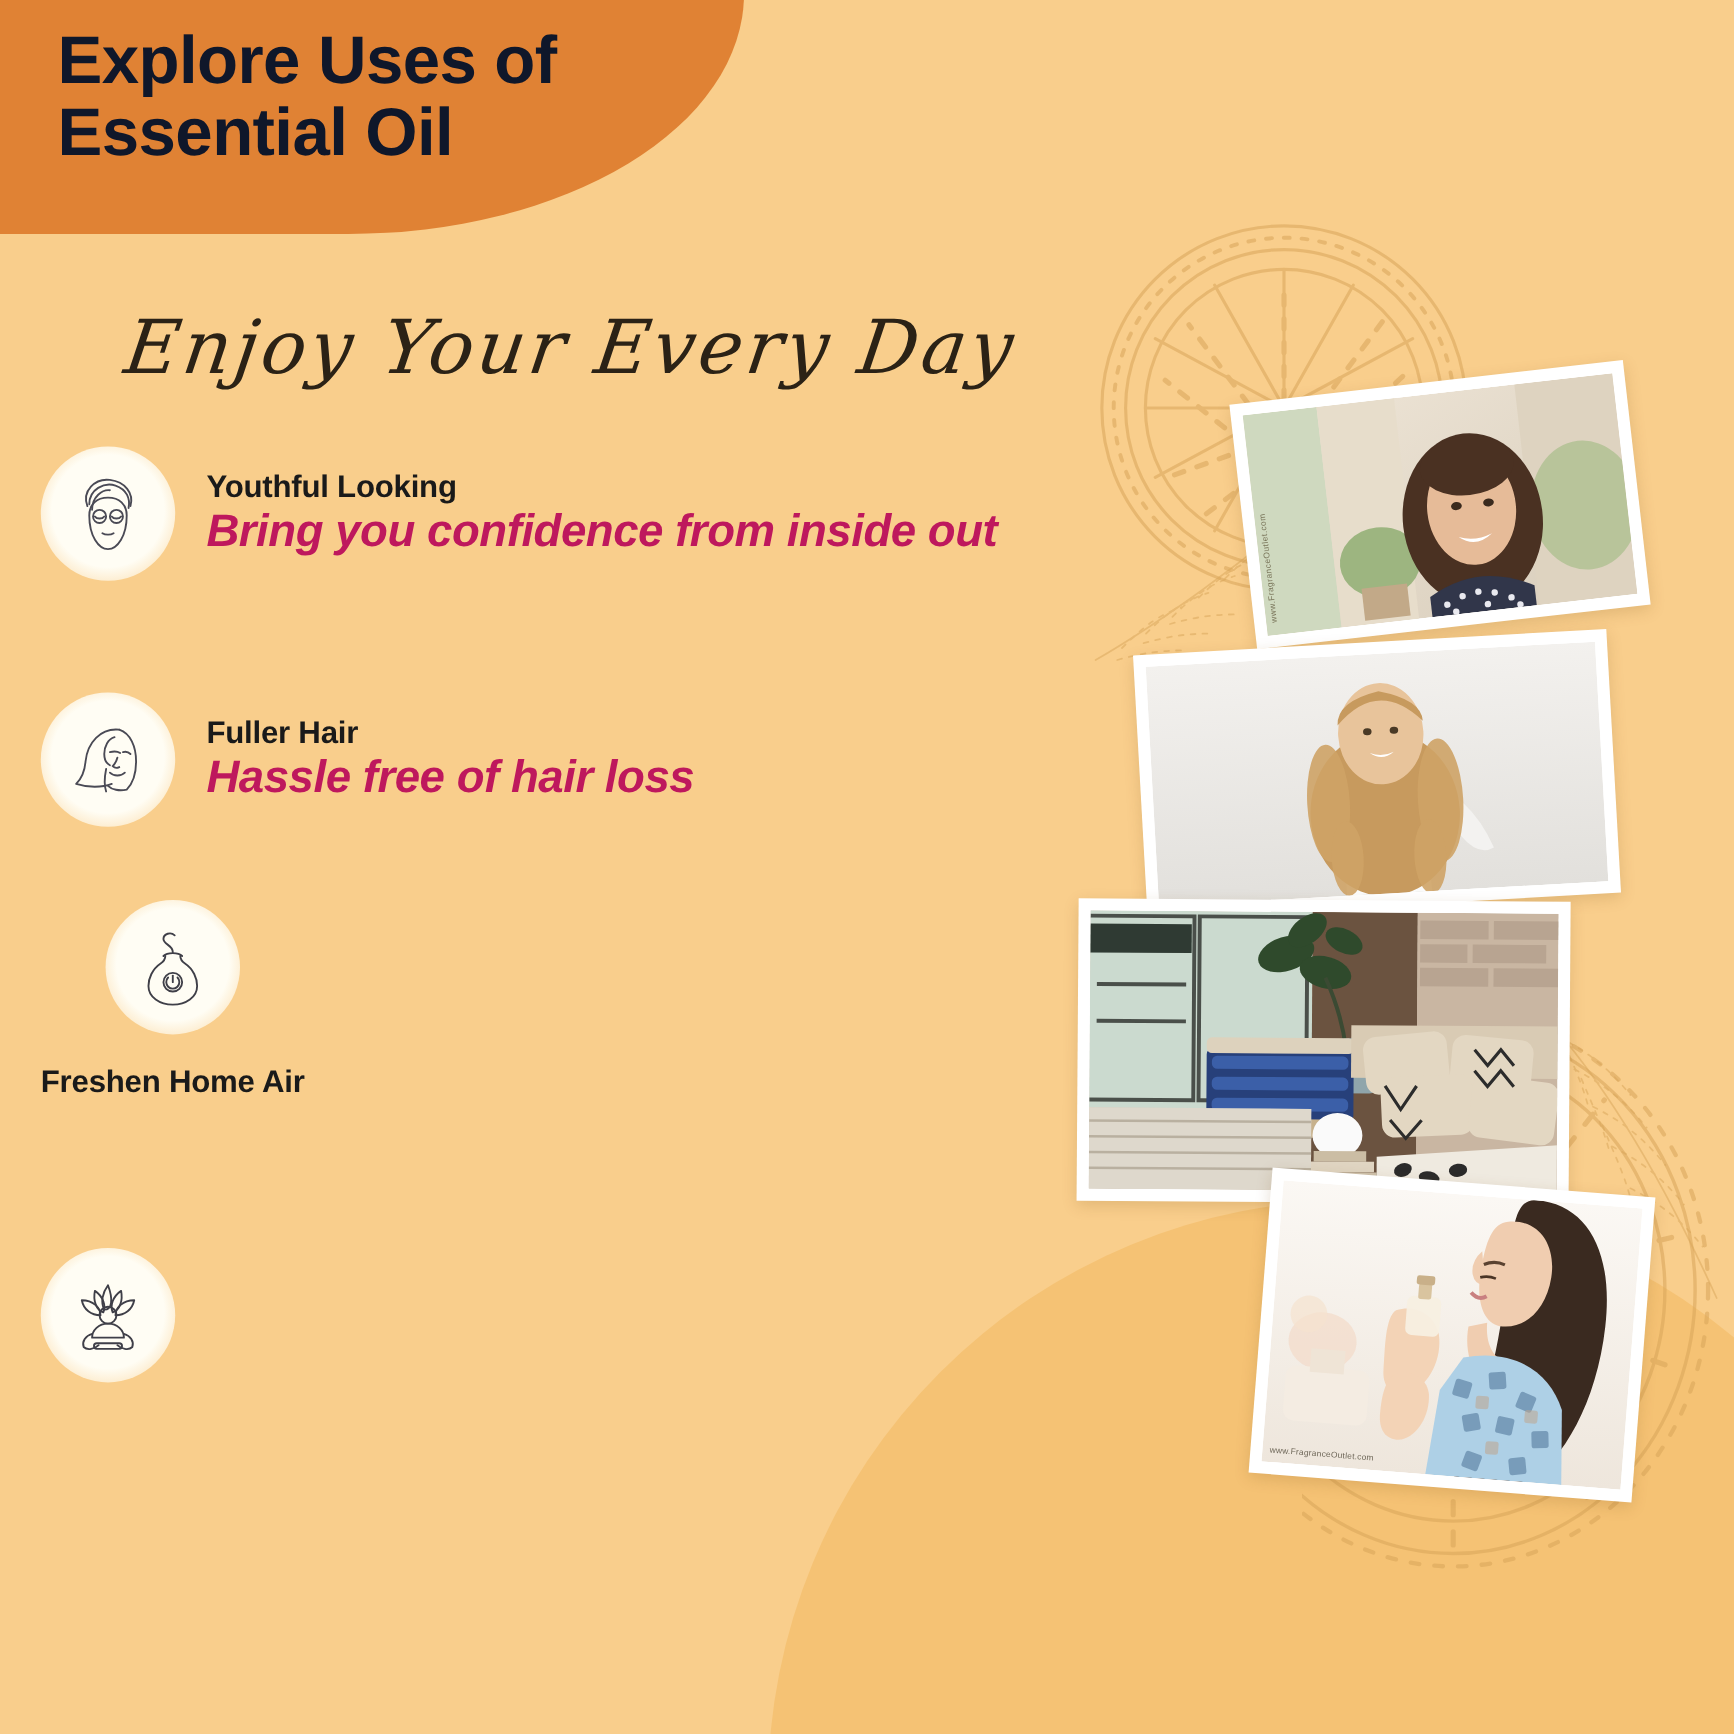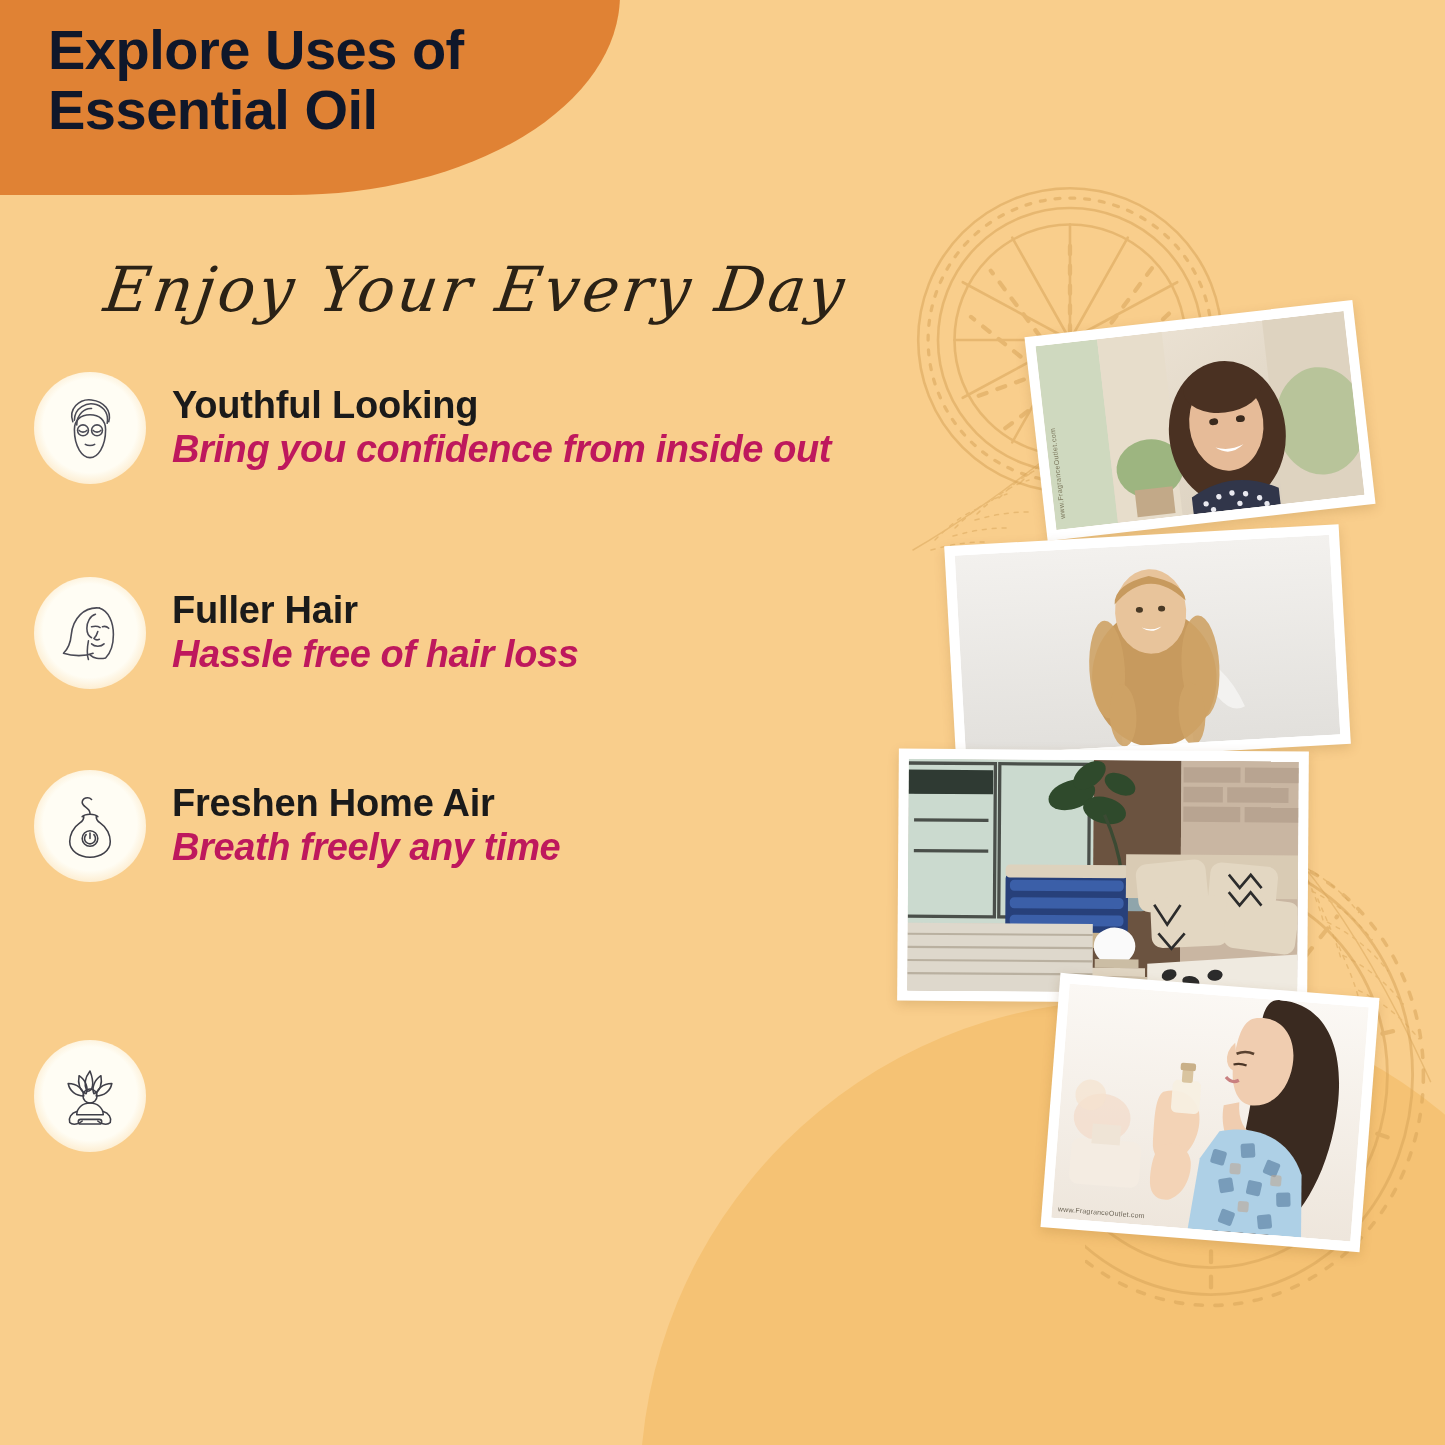--- a/index.html
+++ b/index.html
@@ -60,34 +60,34 @@
     white-space:nowrap;
   }
 
   
   .feature{
     position:absolute;left:34px;
     display:flex;align-items:center;gap:26px;
   }
   .f1{top:372px;}
   .f2{top:577px;}
-  .f3{top:770px;}
+  .f3{top:750px;flex-direction:column;}
   .f4{top:1040px;}
 
   .icon-badge{
     width:112px;height:112px;flex:0 0 112px;
     border-radius:50%;
     background:radial-gradient(circle at 50% 48%, #FFFDF4 58%, rgba(255,253,244,0.55) 78%, rgba(255,253,244,0) 100%);
     display:flex;align-items:center;justify-content:center;
   }
   .icon-badge svg{display:block;}
 
   .f-text{display:flex;flex-direction:column;line-height:1.05;}
   .f-title{
-    font-size:38px;font-weight:bold;color:#1a1a1a;
+    font-size:26px;font-weight:bold;color:#1a1a1a;
     letter-spacing:-0.2px;
   }
   .f-sub{
     font-size:38px;font-weight:bold;font-style:italic;color:#be185d;
     letter-spacing:-0.4px;margin-top:4px;
   }
 
   
   .photo-card{
     position:absolute;
@@ -277,21 +277,20 @@
           <path d="M40 38 C44 34 56 34 60 38"></path>
           <path d="M42 38 C42 42 40 44 37 46 C28 52 24 62 24 70 C24 82 36 90 50 90 C64 90 76 82 76 70 C76 62 72 52 63 46 C60 44 58 42 58 38"></path>
           <circle cx="50" cy="66" r="10"></circle>
           <path d="M50 59 L50 66"></path>
           <path d="M45 61 A7 7 0 1 0 55 61"></path>
         </g>
       </svg>
     </div>
     <div class="f-text">
       <span class="f-title">Freshen Home Air</span>
-      <span class="f-sub">Breath freely any time</span>
     </div>
   </div>
 
   <div class="feature f4">
     <div class="icon-badge">
       <svg viewBox="0 0 100 100" width="78" height="78">
         <g fill="none" stroke="#3f3f48" stroke-width="2" stroke-linecap="round" stroke-linejoin="round">
           <path d="M50 18 C44 26 42 36 46 44 C54 44 56 34 50 18 Z"></path>
           <path d="M36 24 C34 34 37 44 45 47 C48 40 45 30 36 24 Z"></path>
           <path d="M64 24 C66 34 63 44 55 47 C52 40 55 30 64 24 Z"></path>

